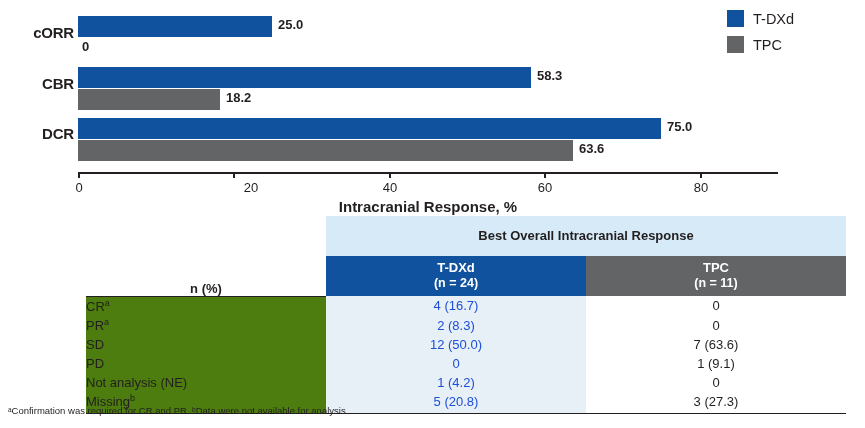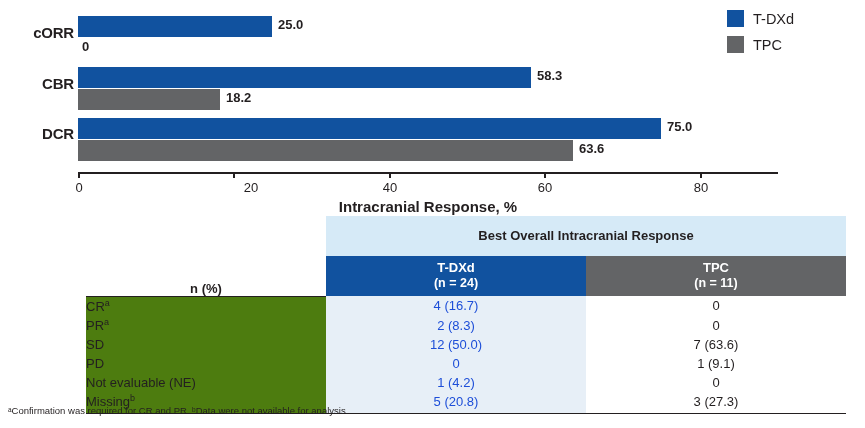--- a/index.html
+++ b/index.html
@@ -295,21 +295,21 @@
         <td class="body-label"><span>SD</span></td>
         <td class="body-a">12 (50.0)</td>
         <td class="body-b">7 (63.6)</td>
       </tr>
       <tr>
         <td class="body-label"><span>PD</span></td>
         <td class="body-a">0</td>
         <td class="body-b">1 (9.1)</td>
       </tr>
       <tr>
-        <td class="body-label"><span>Not evaluable (NE)</span></td>
+        <td class="body-label"><span>Not analysis (NE)</span></td>
         <td class="body-a">1 (4.2)</td>
         <td class="body-b">0</td>
       </tr>
       <tr class="last-row">
         <td class="body-label"><span>Missing</span><sup>b</sup></td>
         <td class="body-a">5 (20.8)</td>
         <td class="body-b">3 (27.3)</td>
       </tr>
     </tbody>
   </table>

